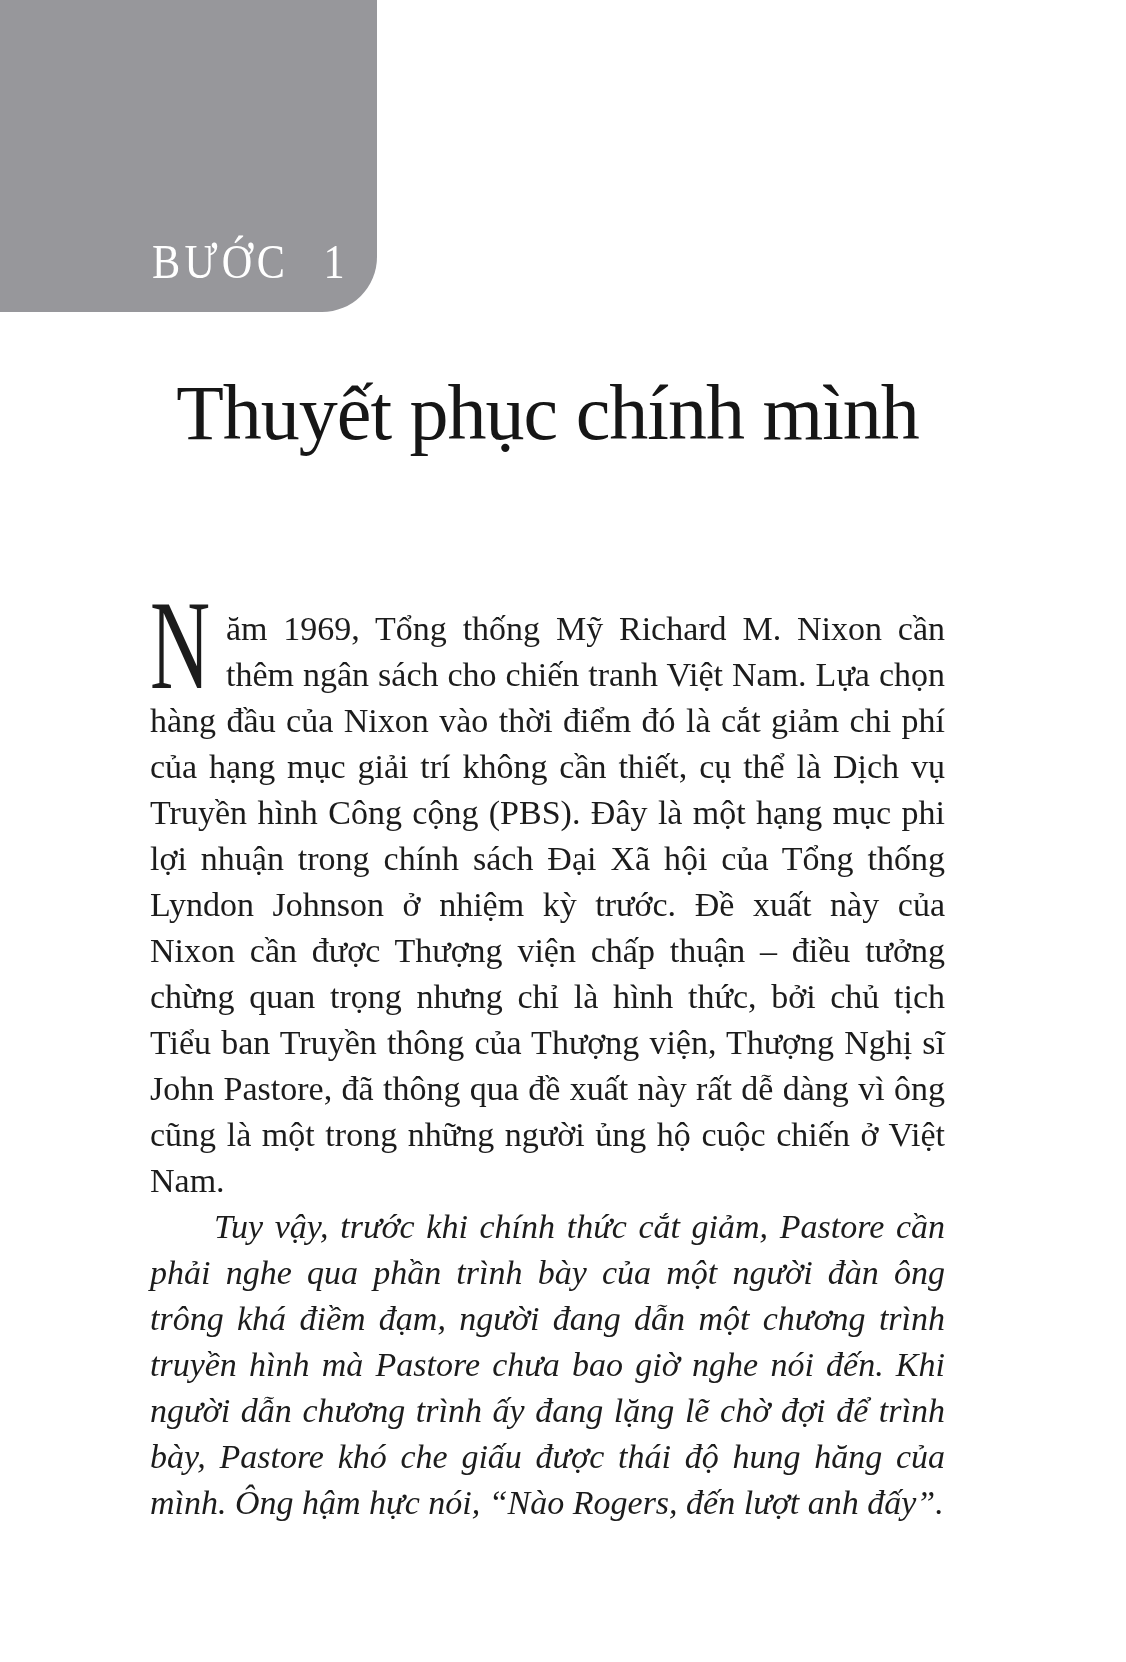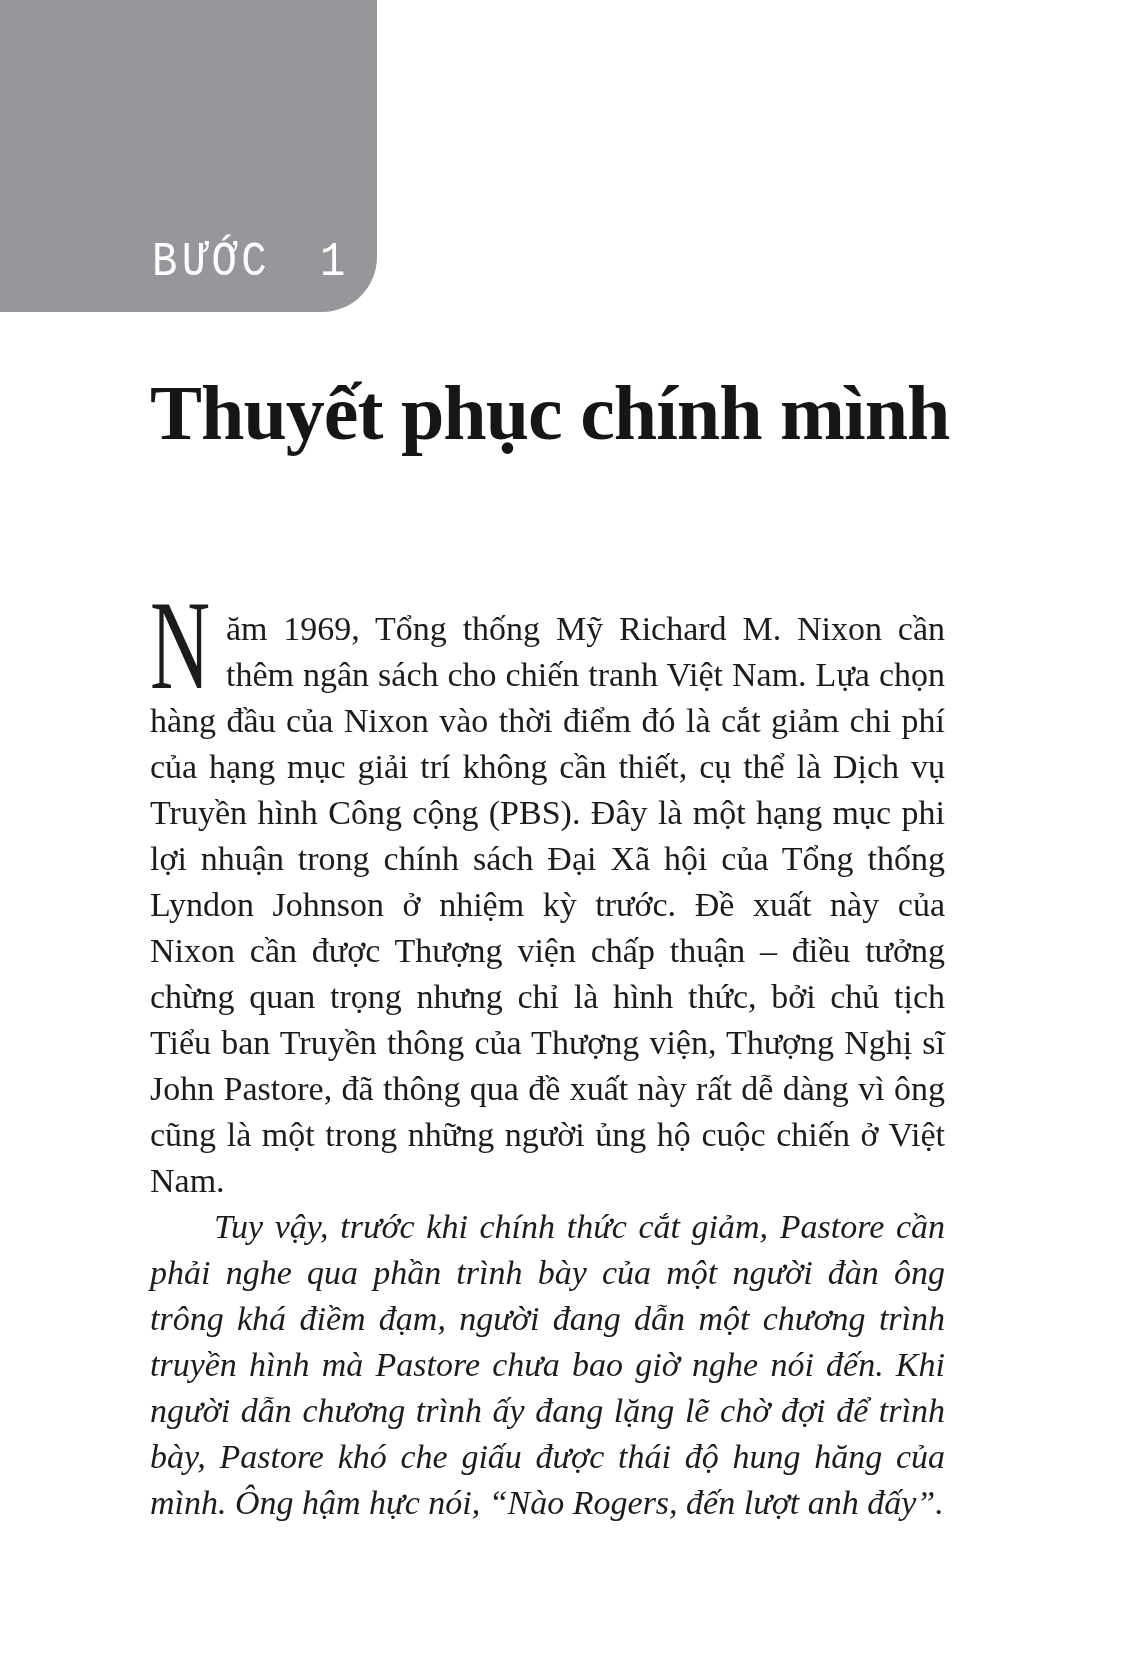--- a/index.html
+++ b/index.html
@@ -18,21 +18,20 @@
   }
   
   .step-box {
     position: absolute;
     top: 0;
     left: 0;
     width: 377px;
     height: 312px;
     background: #97979b;
     border-radius: 0 0 55px 0;
-    font-family: Liberation Mono, monospace;
   }
   .step-label {
     position: absolute;
     left: 152px;
     bottom: 26px;
     color: #ffffff;
     font-size: 48px;
     line-height: 1;
     letter-spacing: 5px;
     word-spacing: 22px;
@@ -44,21 +43,21 @@
   
   .title {
     position: absolute;
     top: 374px;
     left: 150px;
     width: 795px;
     margin: 0;
     text-align: center;
     font-size: 78px;
     line-height: 1;
-    font-weight: 700;
+    font-weight: 400;
     letter-spacing: -1px;
     color: #161616;
     white-space: nowrap;
   }
   
   .body-block {
     position: absolute;
     top: 606px;
     left: 150px;
     width: 795px;

